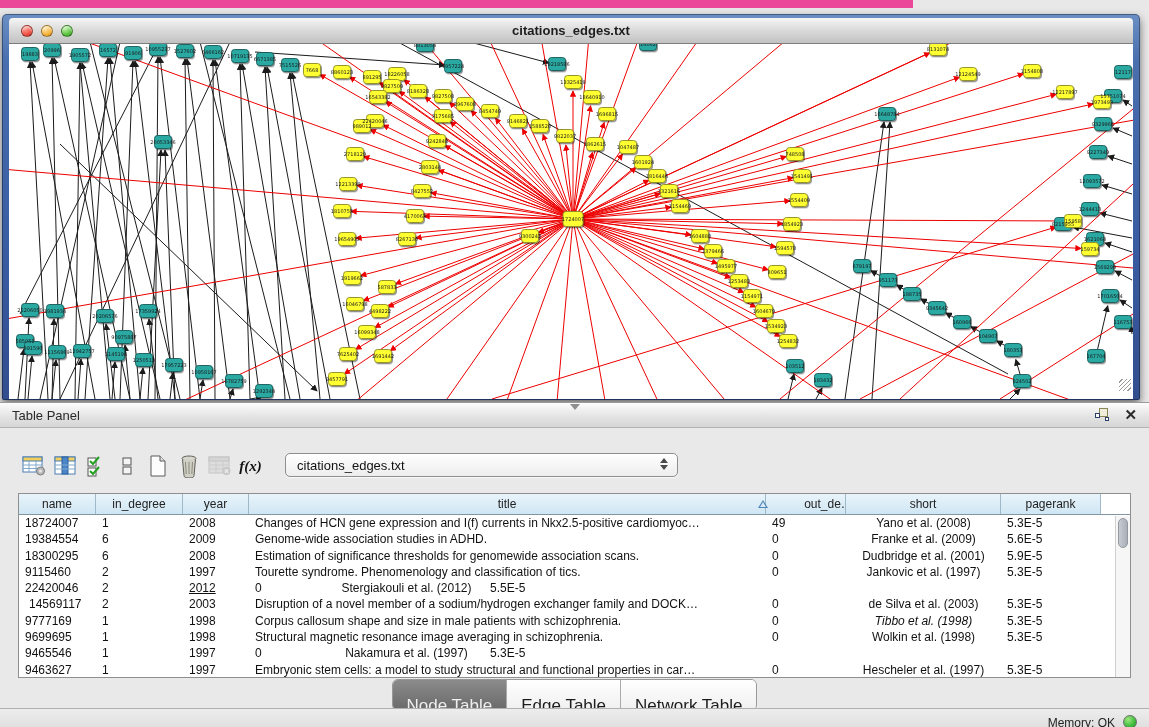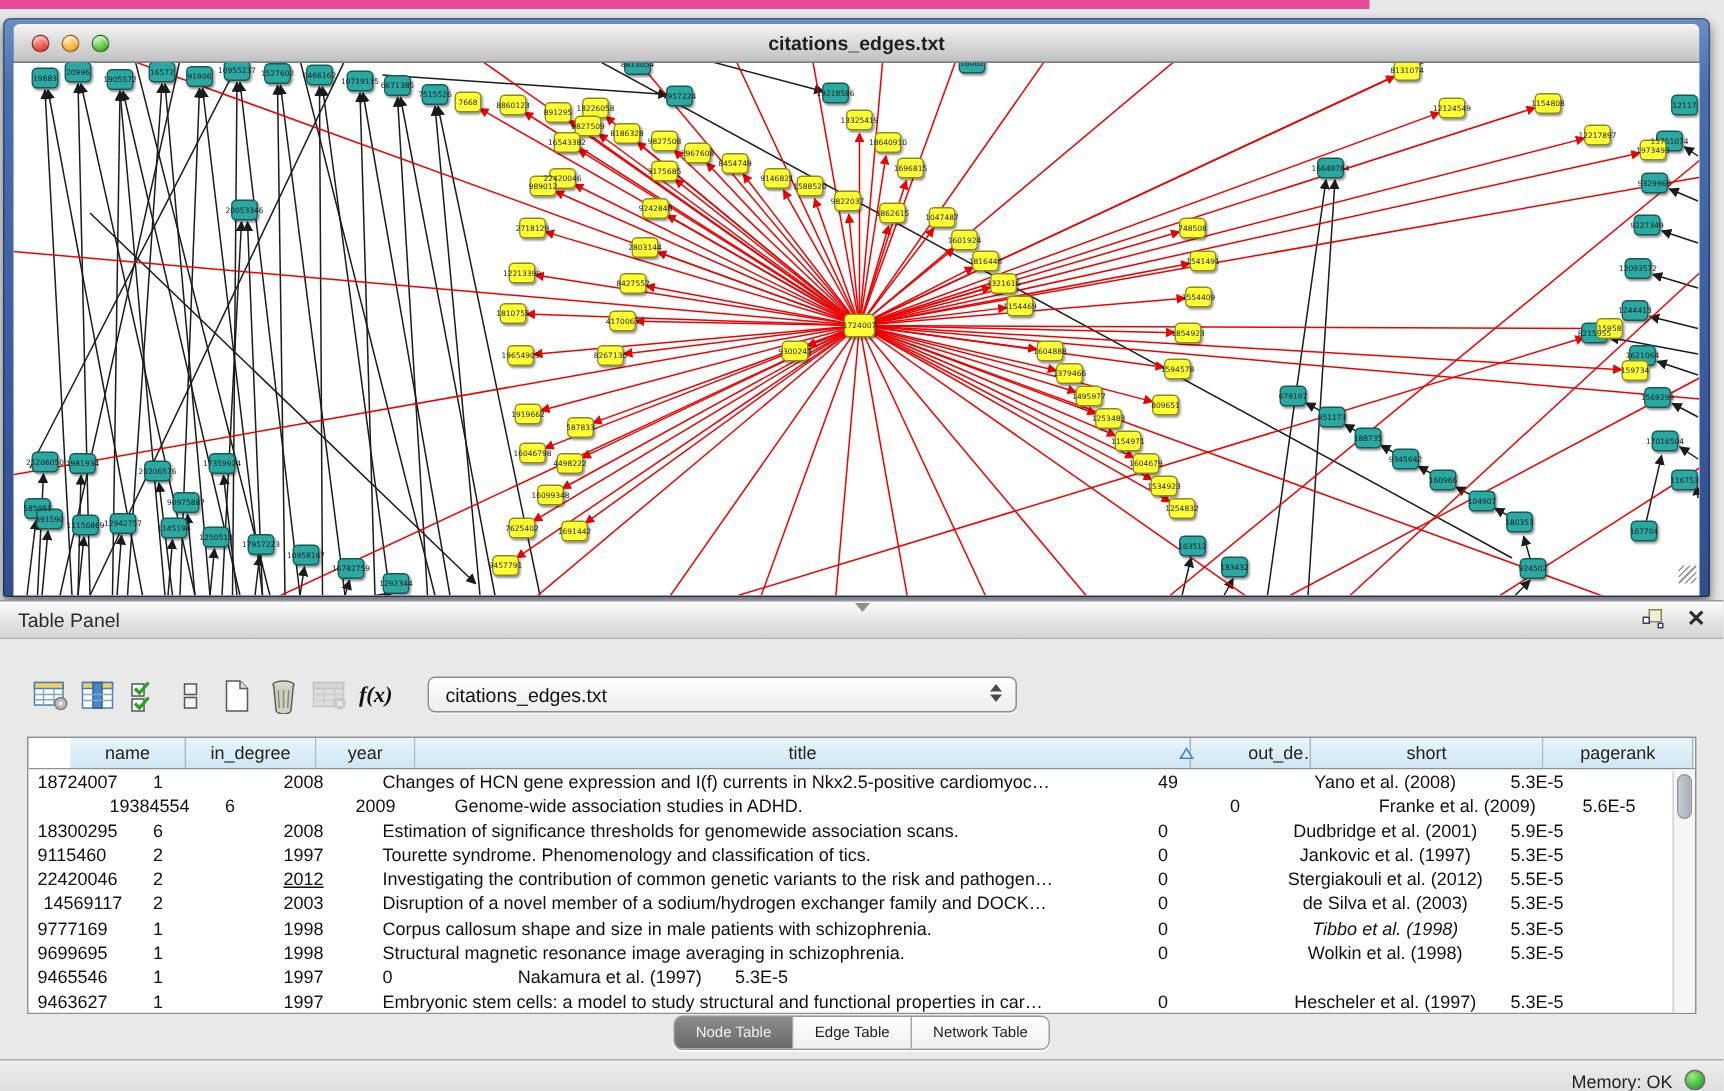--- a/index.html
+++ b/index.html
@@ -1,18 +1,18 @@
 <!DOCTYPE html>
 <html><head>
 <meta charset="utf-8">
 <style>
   * { margin:0; padding:0; box-sizing:border-box; }
   html,body { width:1149px; height:727px; }
   body { font-family:"Liberation Sans", sans-serif; background:#e8e8e8; overflow:hidden; }
-  .app { position:relative; width:913px; height:727px; background:#e8e8e8; border-top:6px solid #ec4899; }
+  .app { position:relative; width:913px; height:727px; background:#e8e8e8; border-top:8px solid #ec4899; }
 
   
   .net-frame { position:absolute; left:2px; top:6px; width:1138px; height:386px;
     background:linear-gradient(180deg,#6b8fc4 0%,#4a6fae 12%,#3a5ca2 60%,#324e8e 100%);
     border-radius:5px 5px 2px 2px; box-shadow:0 4px 8px rgba(0,0,0,.55), inset 0 0 0 1px rgba(0,0,0,.35); }
   .titlebar { position:absolute; left:7px; top:4px; width:1124px; height:26px;
     background:linear-gradient(180deg,#f6f6f6,#dcdcdc 45%,#c2c2c2);
     border-radius:4px 4px 0 0; border-bottom:1px solid #7d7d7d; }
   .traffic { position:absolute; left:12px; top:7px; display:flex; gap:8px; }
   .light { width:12px; height:12px; border-radius:50%; border:1px solid rgba(0,0,0,.35);
@@ -52,42 +52,42 @@
   .combo { position:absolute; left:267px; top:3px; width:393px; height:24px;
     border:1px solid #8e8e8e; border-radius:5px; background:linear-gradient(180deg,#ffffff,#ededed);
     box-shadow:0 1px 1px rgba(255,255,255,.8); }
   .combo-value { position:absolute; left:11px; top:4px; font-size:13px; color:#111; }
   .combo-arrows { position:absolute; right:9px; top:4px; display:flex; flex-direction:column; gap:2px; }
   .combo-arrows .up { width:0; height:0; border-left:4px solid transparent; border-right:4px solid transparent; border-bottom:5px solid #4a4a4a; }
   .combo-arrows .dn { width:0; height:0; border-left:4px solid transparent; border-right:4px solid transparent; border-top:5px solid #4a4a4a; }
 
   .tableview { position:absolute; left:18px; top:65px; width:1113px; height:185px;
     border:1px solid #8f8f8f; background:#fff; overflow:hidden; }
-  .thead { display:flex; height:21px; border-bottom:1px solid #8295a2;padding-left:28px; }
+  .thead { display:flex; height:21px; border-bottom:1px solid #8295a2; }
   .th { flex:none; display:flex; align-items:center; justify-content:center; gap:4px;
     font-size:12px; color:#222; background:linear-gradient(180deg,#e9f4fb,#cfe6f3);
     border-right:1px solid #9fb9c9; }
   .th .sort-tri { width:0; height:0; border-left:5px solid transparent; border-right:5px solid transparent;
     border-bottom:8px solid #4d85b8; position:relative; }
   .th .sort-tri::after { content:""; position:absolute; left:-3px; top:2px; width:0; height:0;
     border-left:3px solid transparent; border-right:3px solid transparent; border-bottom:5px solid #d7eaf5; }
   .tbody { position:relative; }
   .tr { display:flex; height:16.3px; background:#fff; }
   .td { flex:none; font-size:12px; line-height:16px; color:#111; padding-left:6px;
     white-space:nowrap; overflow:hidden; }
   .td.center { text-align:center; padding-left:0; }
   .vscroll { position:absolute; right:0px; top:22px; width:15px; height:162px;
     background:#f6f6f6; border-left:1px solid #d0d0d0; }
   .vthumb { position:absolute; left:2px; top:2px; width:10px; height:30px; border-radius:6px;
     background:linear-gradient(90deg,#c7cbd2,#a9aeb8); border:1px solid #93989f; }
 
   .tabs-row { position:absolute; left:0; top:251px; width:100%; display:flex; justify-content:center; }
   .seg { display:flex; border:1px solid #989898; border-radius:6px; overflow:hidden;
     box-shadow:0 1px 1px rgba(255,255,255,.9); }
-  .seg-btn { height:21px; padding:0 14px; font-size:10px; line-height:21px; color:#1c1c1c;
+  .seg-btn { height:21px; padding:15px 14px; font-size:17px; line-height:21px; color:#1c1c1c;
     background:linear-gradient(180deg,#ffffff,#f0f0f0); border-right:1px solid #aaa; }
   .seg-btn:last-child { border-right:none; }
   .seg-btn.selected { background:linear-gradient(180deg,#8b8b8b,#6a6a6a); color:#efefef; }
 
   .status-bar { position:absolute; left:0; top:280px; width:100%; height:27px;
     background:linear-gradient(180deg,#ededed,#dadada); border-top:1px solid #b0b0b0; }
   .mem { position:absolute; right:34px; top:7px; font-size:12px; color:#222; }
   .mem-dot { position:absolute; right:12px; top:6px; width:14px; height:14px; border-radius:50%;
     border:1px solid #6f6f6f; background:radial-gradient(circle at 35% 30%, #9fe87f, #3dbb3d 60%, #1f8a1f); }
 </style>
@@ -645,21 +645,21 @@
             <div class="tr">
               <div class="td" style="width: 77px;">18724007</div>
               <div class="td" style="width: 87px;">1</div>
               <div class="td" style="width: 66px;">2008</div>
               <div class="td" style="width: 517px;">Changes of HCN gene expression and I(f) currents in Nkx2.5-positive cardiomyoc…</div>
               <div class="td" style="width: 80px;">49</div>
               <div class="td center" style="width: 155px;">Yano et al. (2008)</div>
               <div class="td" style="width: 100px;">5.3E-5</div>
             </div>
             <div class="tr">
-              <div class="td" style="width: 77px; margin-left: 48px;">19384554</div>
+              <div class="td" style="width: 77px;">19384554</div>
               <div class="td" style="width: 87px;">6</div>
               <div class="td" style="width: 66px;">2009</div>
               <div class="td" style="width: 517px;">Genome-wide association studies in ADHD.</div>
               <div class="td" style="width: 80px;">0</div>
               <div class="td center" style="width: 155px;">Franke et al. (2009)</div>
               <div class="td" style="width: 100px;">5.6E-5</div>
             </div>
             <div class="tr">
               <div class="td" style="width: 77px;">18300295</div>
               <div class="td" style="width: 87px;">6</div>
@@ -675,21 +675,20 @@
               <div class="td" style="width: 66px;">1997</div>
               <div class="td" style="width: 517px;">Tourette syndrome. Phenomenology and classification of tics.</div>
               <div class="td" style="width: 80px;">0</div>
               <div class="td center" style="width: 155px;">Jankovic et al. (1997)</div>
               <div class="td" style="width: 100px;">5.3E-5</div>
             </div>
             <div class="tr">
               <div class="td" style="width: 77px;">22420046</div>
               <div class="td" style="width: 87px;">2</div>
               <div class="td" style="width: 66px; text-decoration: underline;">2012</div>
-              <div class="td" style="width: 517px;">Investigating the contribution of common genetic variants to the risk and pathogen…</div>
               <div class="td" style="width: 80px;">0</div>
               <div class="td center" style="width: 155px;">Stergiakouli et al. (2012)</div>
               <div class="td" style="width: 100px;">5.5E-5</div>
             </div>
             <div class="tr">
               <div class="td" style="width: 77px; padding-left: 10px;">14569117</div>
               <div class="td" style="width: 87px;">2</div>
               <div class="td" style="width: 66px;">2003</div>
               <div class="td" style="width: 517px;">Disruption of a novel member of a sodium/hydrogen exchanger family and DOCK…</div>
               <div class="td" style="width: 80px;">0</div>

